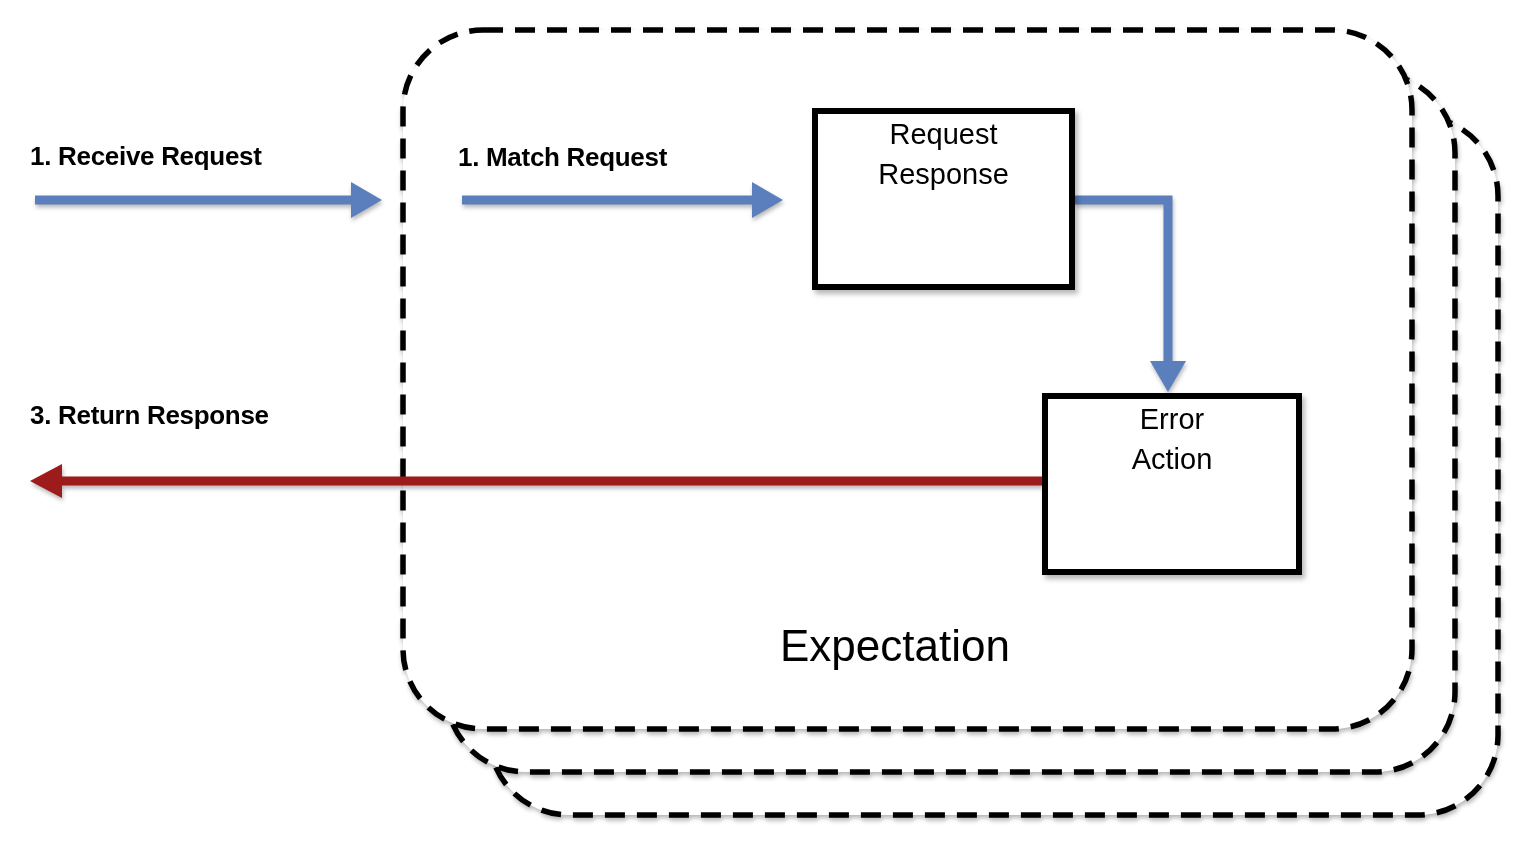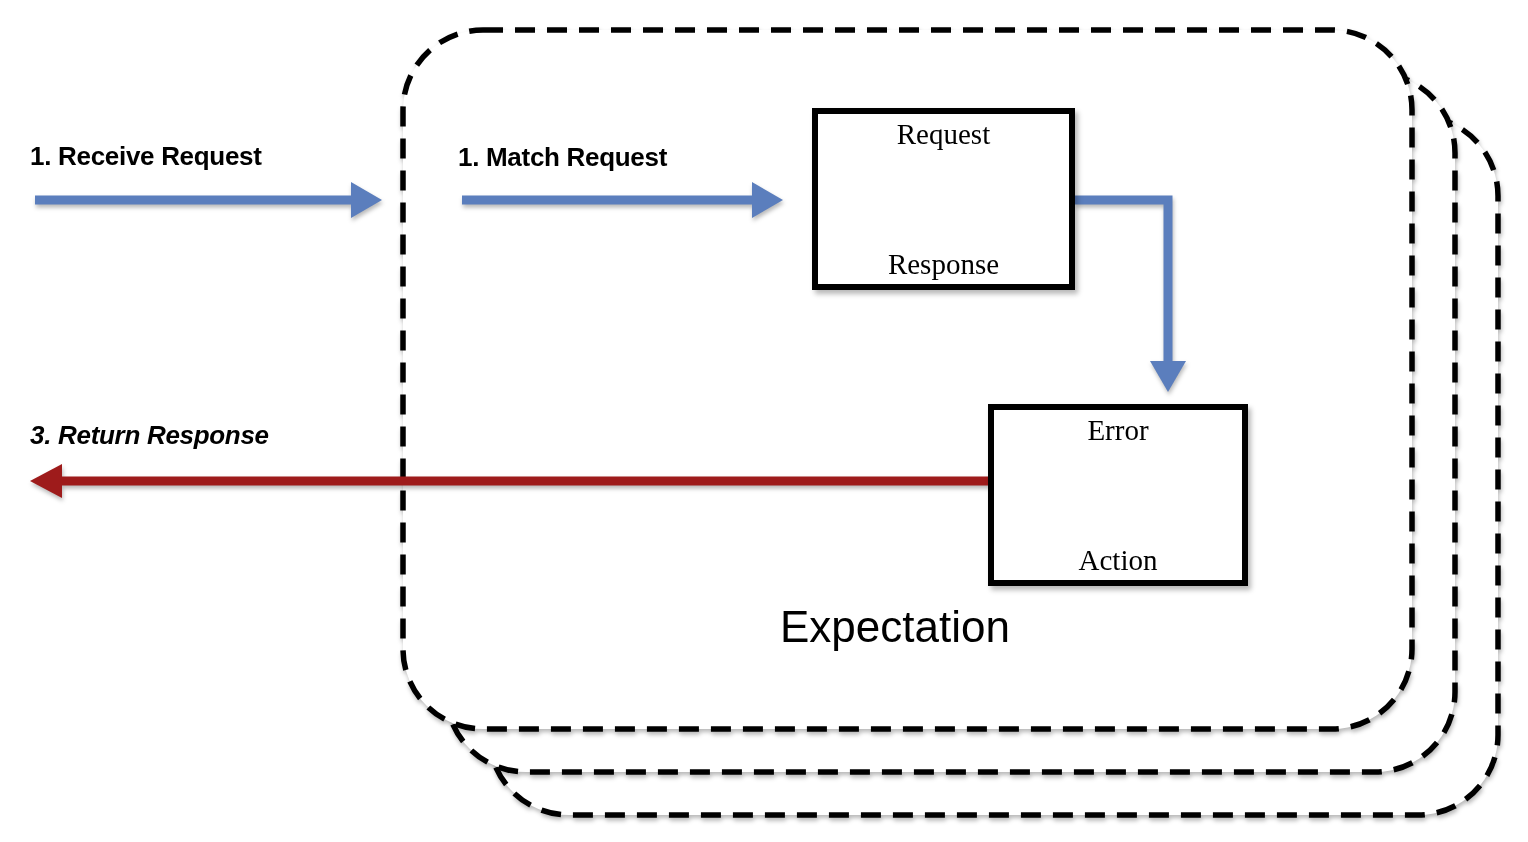--- a/index.html
+++ b/index.html
@@ -34,55 +34,53 @@
   }
   .box {
     position: absolute;
     box-sizing: border-box;
     background: #ffffff;
     border: 6px solid #000000;
     box-shadow: 3px 4px 5px rgba(0,0,0,0.28);
     display: flex;
     flex-direction: column;
     align-items: center;
-    justify-content: space-between;
+    justify-content: flex-start;
     font-size: 29px;
     line-height: 40px;
     color: #000000;
     text-align: center;
-    font-family: Liberation Serif, serif;
   }
   #request-matcher-box {
     left: 812px;
     top: 108px;
     width: 263px;
     height: 182px;
   }
   #error-action-box {
-    left: 988px;
+    left: 1042px;
     top: 393px;
     width: 260px;
     height: 182px;
-    margin-top: 11px;
   }
   .step-label {
     position: absolute;
     font-weight: bold;
     font-size: 26px;
     letter-spacing: -0.3px;
     color: #000000;
     white-space: nowrap;
   }
   #step1-label { left: 30px;  top: 141px; }
   #step2-label { left: 458px; top: 142px; }
-  #step3-label { left: 30px;  top: 420px; font-style: italic; }
+  #step3-label { left: 30px;  top: 400px; }
   #expectation-label {
     position: absolute;
     left: 780px;
-    top: 602px;
+    top: 621px;
     font-size: 44px;
     font-weight: normal;
     color: #000000;
     white-space: nowrap;
   }
 </style>
 </head>
 <body>
 
 <div id="canvas">

